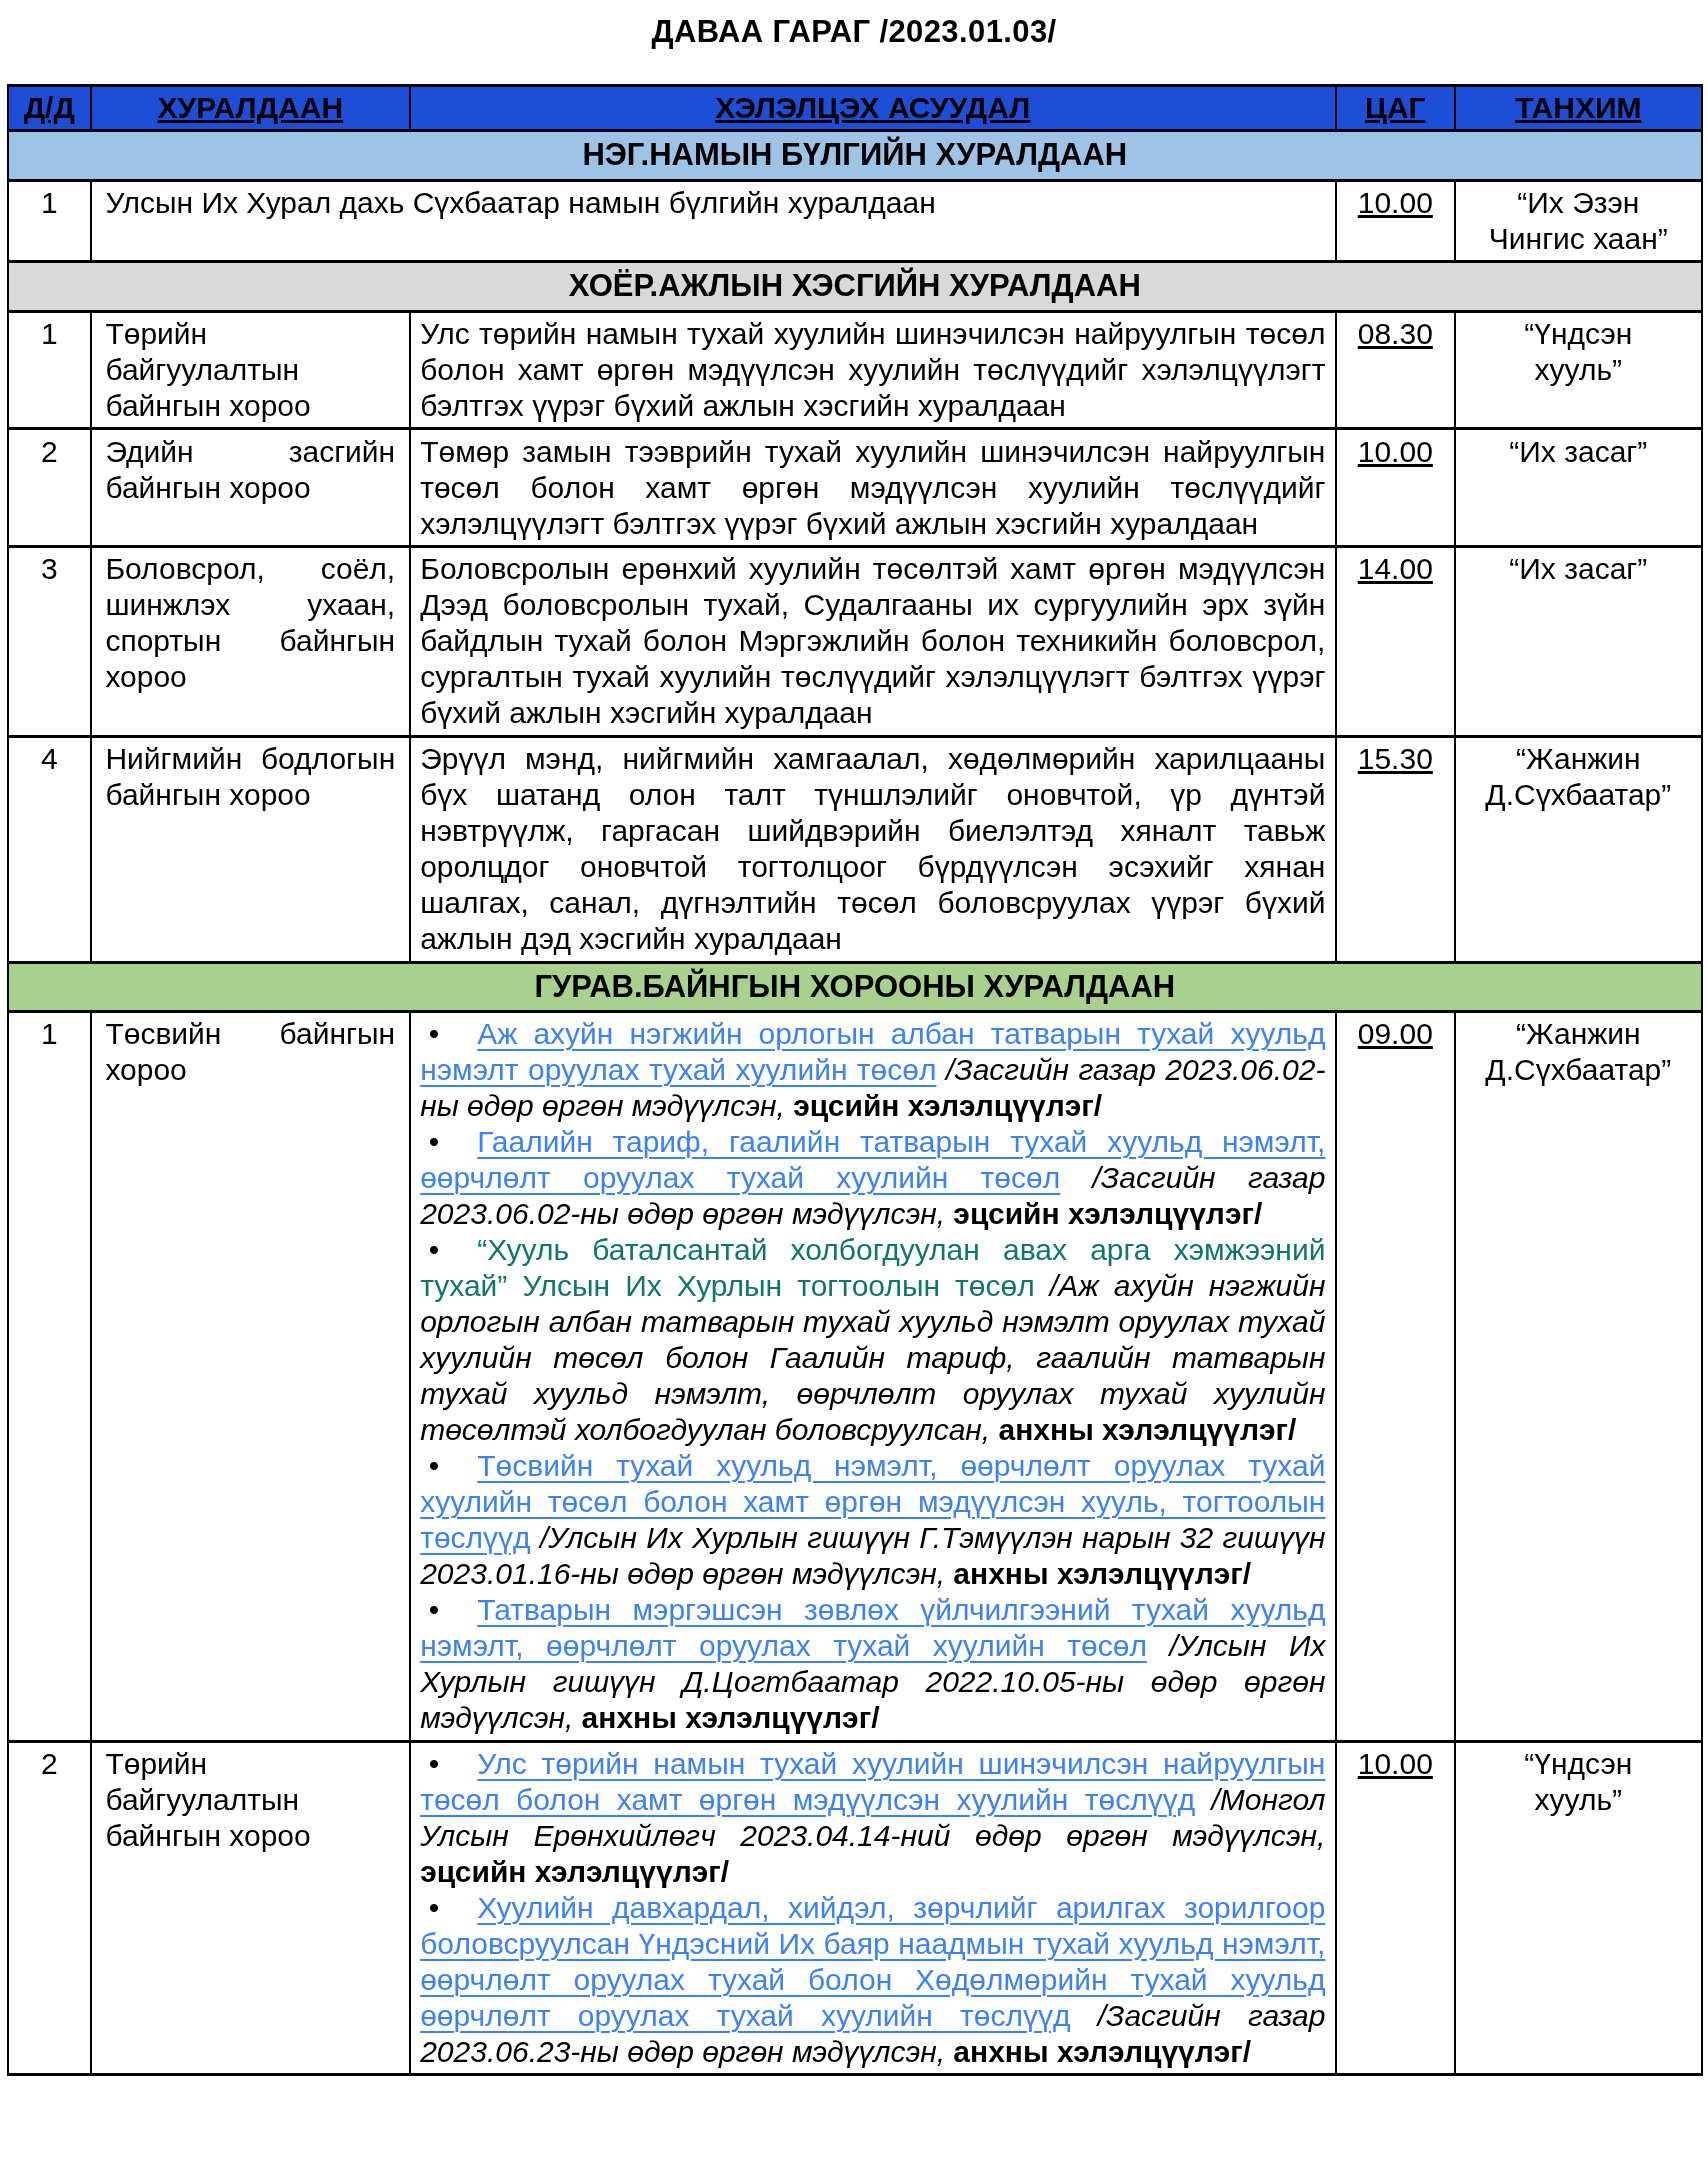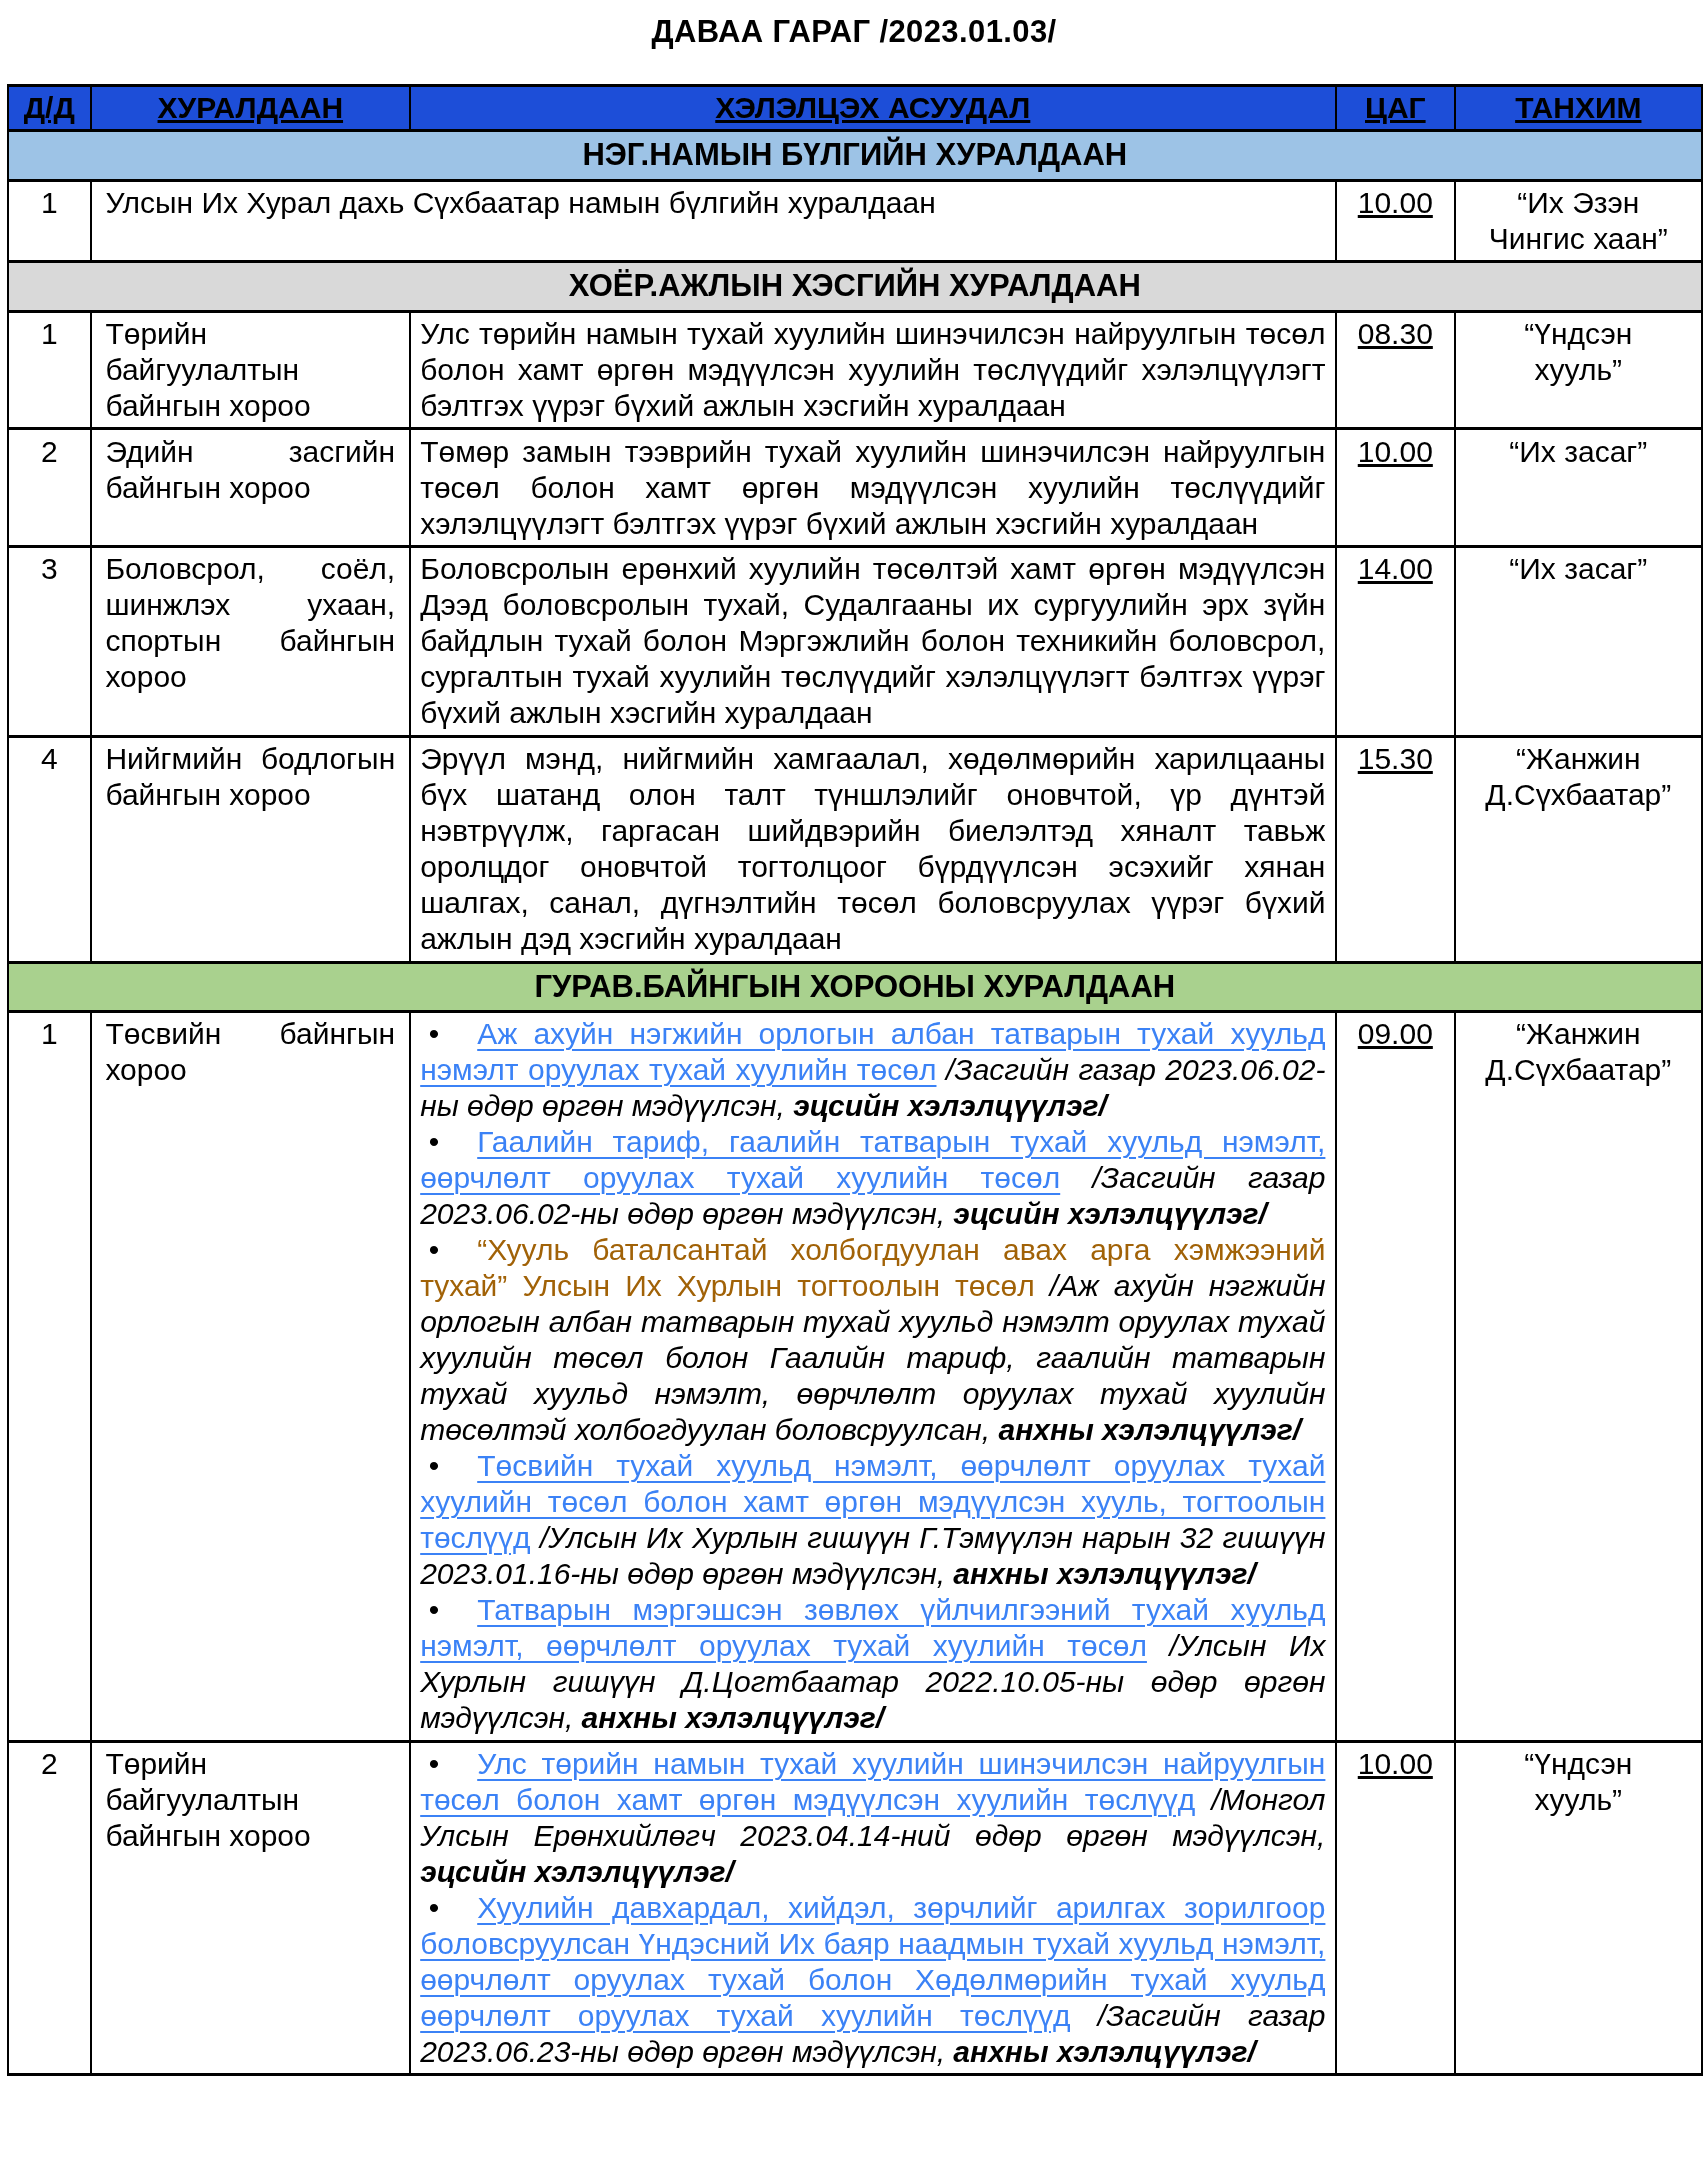--- a/index.html
+++ b/index.html
@@ -70,23 +70,23 @@
     content:"\2022";
     padding-right:38px;
   }
   .link-part{
     color:#3b82f6;
     text-decoration:underline;
     text-decoration-thickness:1.7px;
     text-underline-offset:5.1px;
     cursor:pointer;
   }
-  .plain-part{color:#a16207;}
+  .plain-part{color:#0f766e;}
   .note-part{font-style:italic;}
-  .stage-part{font-style:italic;font-weight:bold;}
+  .stage-part{font-weight:bold;}
 </style>
 </head>
 <body>
 
 <div class="page-title">ДАВАА ГАРАГ /2023.01.03/</div>
 
 <table class="schedule">
   <colgroup>
     <col class="c-num">
       <col class="c-committee">

